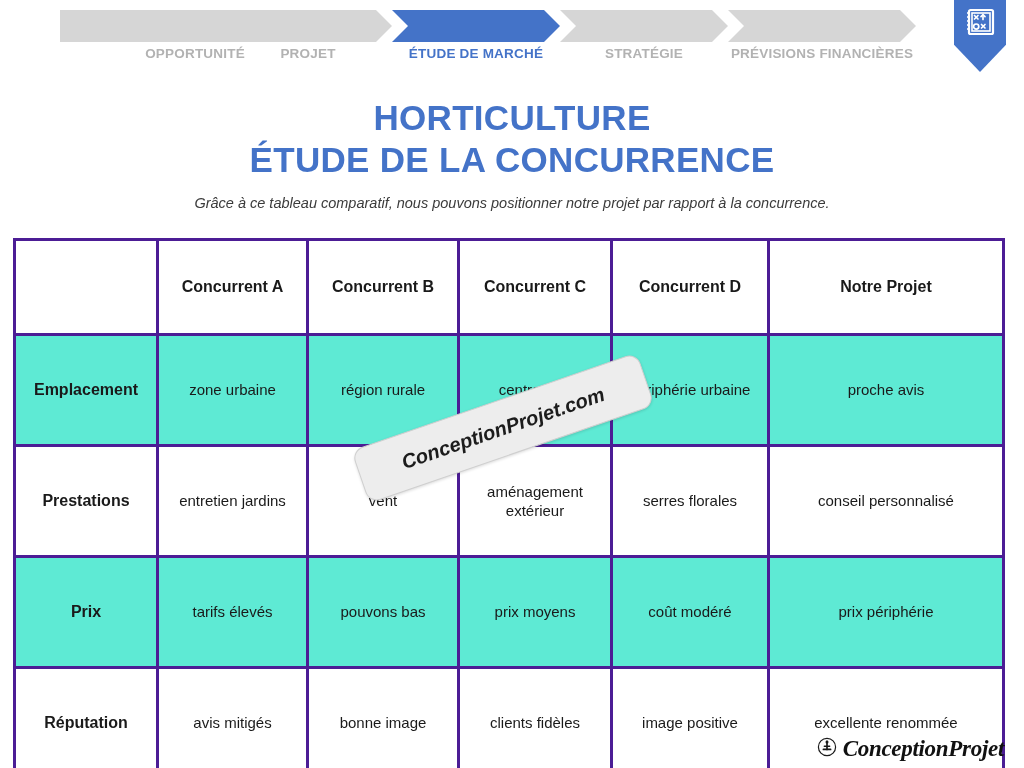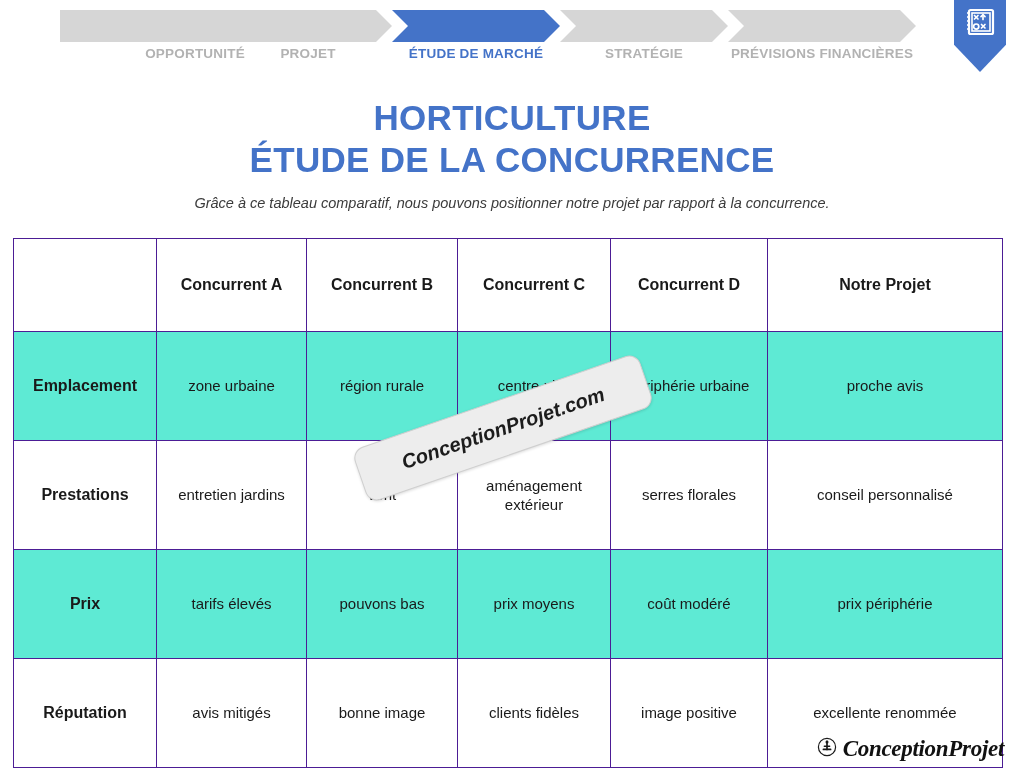--- a/index.html
+++ b/index.html
@@ -105,21 +105,21 @@
   
   #comparison-table {
     position: absolute;
     left: 13px;
     top: 238px;
     width: 989px;
     border-collapse: collapse;
     table-layout: fixed;
   }
   #comparison-table td, #comparison-table th {
-    border: 1px solid #4c1d95;
+    border: 3px solid #4c1d95;
     text-align: center;
     vertical-align: middle;
     font-family: "Liberation Sans", sans-serif;
     font-weight: normal;
     font-size: 15px;
     color: #1a1a1a;
     padding: 4px 6px;
     line-height: 1.28;
   }
   #comparison-table thead th {

